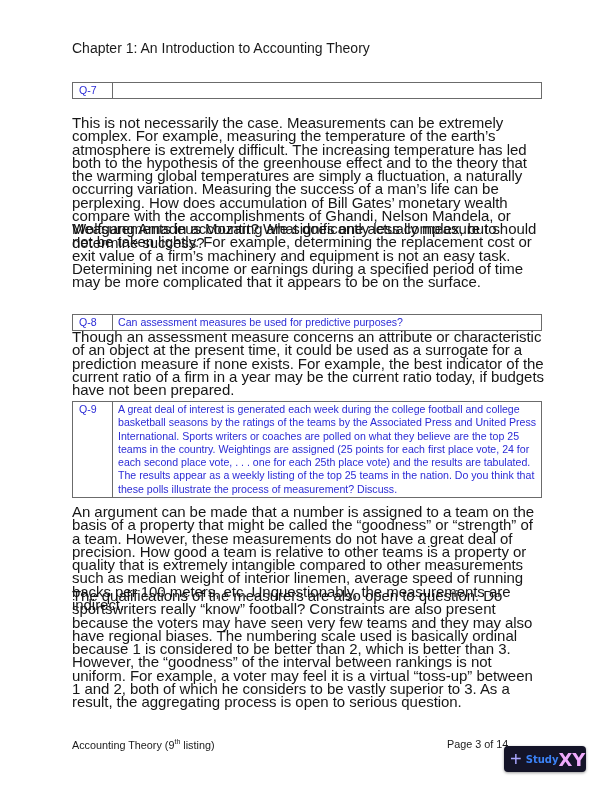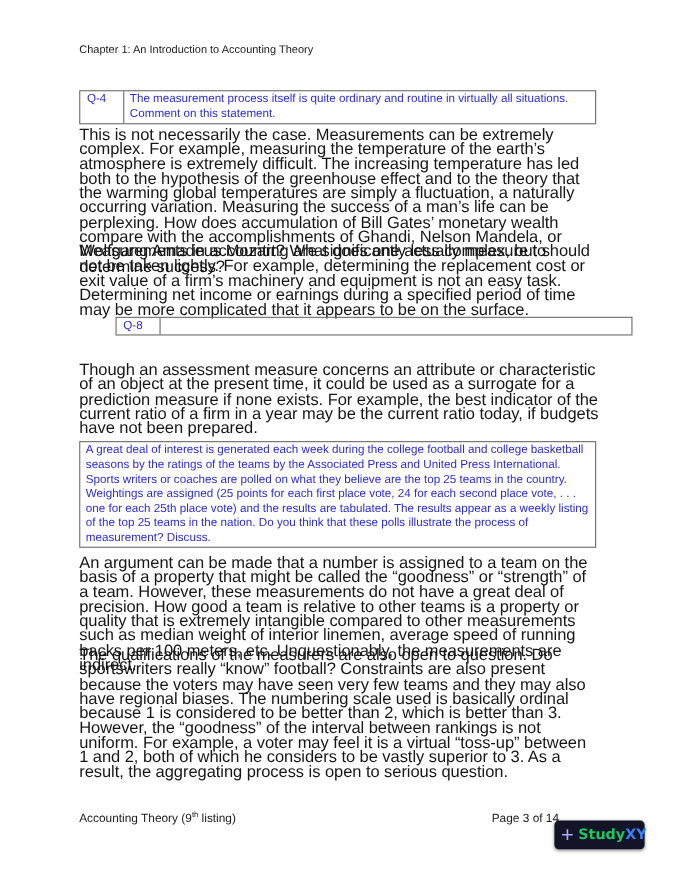--- a/index.html
+++ b/index.html
@@ -1,53 +1,54 @@
 <!DOCTYPE html>
 <html><head>
 <meta charset="utf-8">
 <style>
   html, body { margin: 0; padding: 0; background: #ffffff; }
   body { width: 612px; height: 792px; position: relative; overflow: hidden;
          font-family: "Liberation Sans", sans-serif; color: #111; }
-  .header { position: absolute; left: 72px; top: 40px; font-size: 10px; color: #1a1a1a; }
+  .header { position: absolute; left: 72px; top: 40px; font-size: 14px; color: #1a1a1a; }
   .qbox { position: absolute; left: 72px; width: 468px; border: 1px solid #6b6b6b;
           display: flex; font-size: 10.6px; line-height: 13.3px; color: #2b2bd6; }
   .qnum { width: 40px; flex: none; padding: 1px 0 1px 6px; box-sizing: border-box;
           border-right: 1px solid #6b6b6b; }
   .qtext { padding: 1px 4px 1px 5px; flex: 1; }
   .para { position: absolute; left: 72px; width: 472px; font-size: 15px;
           line-height: 13.3px; color: #161616; margin: 0; letter-spacing: -0.05px; }
   .footer-left { position: absolute; left: 72px; top: 738px; font-size: 10.8px; color: #1a1a1a; }
   .footer-left sup { font-size: 7px; }
   .footer-right { position: absolute; left: 447px; top: 738px; font-size: 10.8px; color: #1a1a1a; text-align: center; }
   .badge { position: absolute; left: 504px; top: 746px; width: 82px; height: 26px;
            background: #141428; border-radius: 4px; display: flex; align-items: center;
            padding-left: 6px; box-sizing: border-box; box-shadow: 0 1px 3px rgba(0,0,0,0.4); }
   .badge .plus { color: #a9a6ff; font-size: 20px; font-weight: 300; margin-right: 4px; line-height: 20px; }
-  .badge .brand1 { color: #22c55e; font-weight: bold; font-size: 13px; font-family: "DejaVu Sans", sans-serif; }
-  .badge .brand2 { color: #3b82f6; font-weight: bold; font-size: 13px; font-family: "DejaVu Sans", sans-serif; }
+  .badge .brand1 { color: #3b82f6; font-weight: bold; font-size: 10px; font-family: "DejaVu Sans", sans-serif; }
+  .badge .brand2 { color: #f0abfc; font-weight: bold; font-size: 18px; font-family: "DejaVu Sans", sans-serif; }
 </style>
 </head>
 <body>
 
 <div class="header">Chapter 1: An Introduction to Accounting Theory</div>
 
 <div class="qbox" style="top:82px;">
-  <div class="qnum">Q-4</div>
-  <div class="qtext">The measurement process itself is quite ordinary and routine in virtually all situations. Comment on this statement.</div>
+  <div class="qnum">Q-7</div>
 </div>
 <p class="para" style="top:116px;">This is not necessarily the case.  Measurements can be extremely complex.  For example, measuring the temperature of the earth’s atmosphere is extremely difficult.  The increasing temperature has led both to the hypothesis of the greenhouse effect and to the theory that the warming global temperatures are simply a fluctuation, a naturally occurring variation. Measuring the success of a man’s life can be perplexing.  How does accumulation of Bill Gates’ monetary wealth compare with the accomplishments of Ghandi, Nelson Mandela, or Wolfgang Amadeus Mozart?  What does one actually measure to determine success?</p>
 <p class="para" style="top:222px;">Measurements in accounting are significantly less complex, but should not be taken lightly.  For example, determining the replacement cost or exit value of a firm’s machinery and equipment is not an easy task.  Determining net income or earnings during a specified period of time may be more complicated that it appears to be on the surface.</p>
 
-<div class="qbox" style="top:288px;margin-left:33px;">
+<div class="qbox" style="top:314px;">
   <div class="qnum">Q-8</div>
+  <div class="qtext">Can assessment measures be used for predictive purposes?</div>
 </div>
 <p class="para" style="top:330px;">Though an assessment measure concerns an attribute or characteristic of an object at the present time, it could be used as a surrogate for a prediction measure if none exists.  For example, the best indicator of the current ratio of a firm in a year may be the current ratio today, if budgets have not been prepared.</p>
 
 <div class="qbox" style="top:401px;">
+  <div class="qnum">Q-9</div>
   <div class="qtext">A great deal of interest is generated each week during the college football and college basketball seasons by the ratings of the teams by the Associated Press and United Press International. Sports writers or coaches are polled on what they believe are the top 25 teams in the country. Weightings are assigned (25 points for each first place vote, 24 for each second place vote, . . . one for each 25th place vote) and the results are tabulated. The results appear as a weekly listing of the top 25 teams in the nation. Do you think that these polls illustrate the process of measurement? Discuss.</div>
 </div>
 <p class="para" style="top:505px;">An argument can be made that a number is assigned to a team on the basis of a property that might be called the “goodness” or “strength” of a team.  However, these measurements do not have a great deal of precision.  How good a team is relative to other teams is a property or quality that is extremely intangible compared to other measurements such as median weight of interior linemen, average speed of running backs per 100 meters, etc.  Unquestionably, the measurements are indirect.</p>
 <p class="para" style="top:589px;">The qualifications of the measurers are also open to question.  Do sportswriters really “know” football?  Constraints are also present because the voters may have seen very few teams and they may also have regional biases.  The numbering scale used is basically ordinal because 1 is considered to be better than 2, which is better than 3.  However, the “goodness” of the interval between rankings is not uniform.  For example, a voter may feel it is a virtual “toss-up” between 1 and 2, both of which he considers to be vastly superior to 3.  As a result, the aggregating process is open to serious question.</p>
 
 <div class="footer-left">
   <span>Accounting Theory (9</span><sup>th</sup><span> listing)</span>
 </div>
 <div class="footer-right">Page 3 of 14</div>
 

